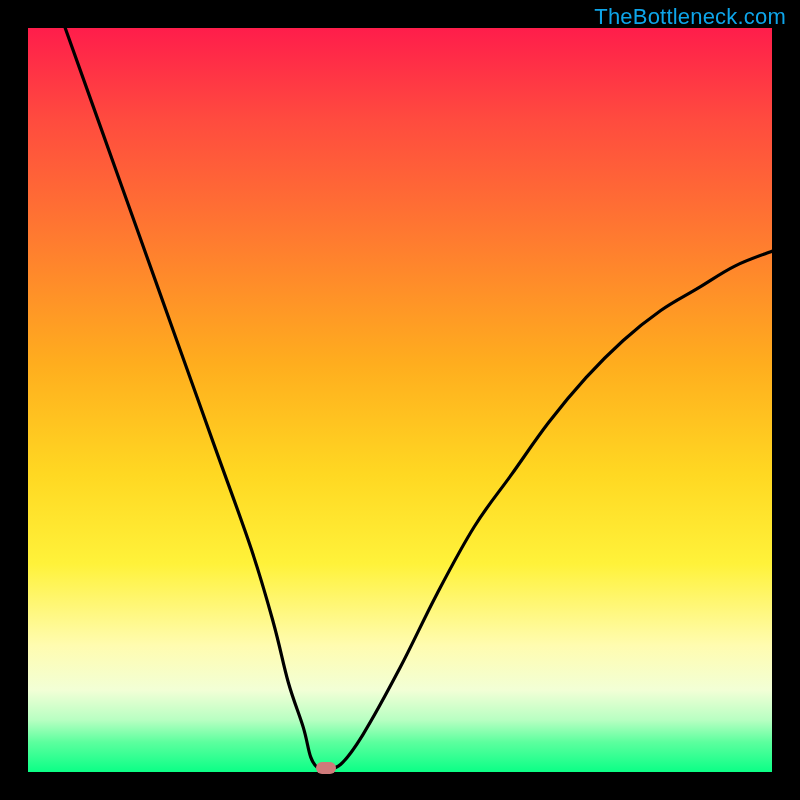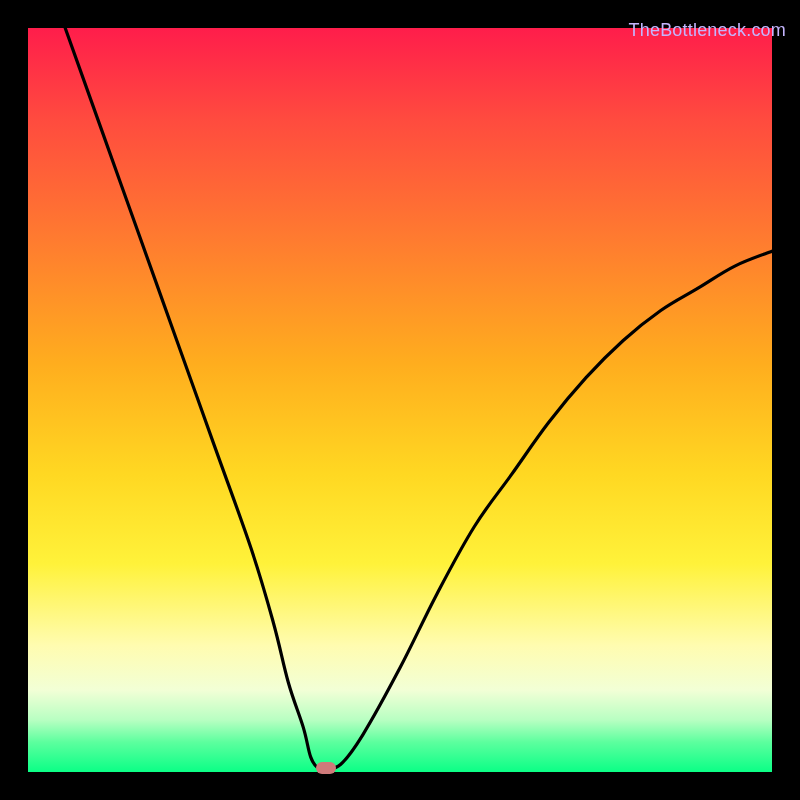--- a/index.html
+++ b/index.html
@@ -31,24 +31,24 @@
       #ffd822 60%,
       #fff23a 72%,
       #fffcb0 83%,
       #f2ffd6 89%,
       #b8ffc2 93%,
       #5cff9e 96%,
       #0bff86 100%);
   }
   .attribution {
     position: absolute;
-    top: 20px;
+    top: 4px;
     right: 14px;
-    color: #c4b5fd;
-    font-size: 18px;
+    color: #0ea5e9;
+    font-size: 22px;
     font-weight: 500;
     letter-spacing: 0.2px;
   }
   svg.curve {
     position: absolute;
     left: 0;
     top: 0;
     width: 744px;
     height: 744px;
     overflow: visible;

